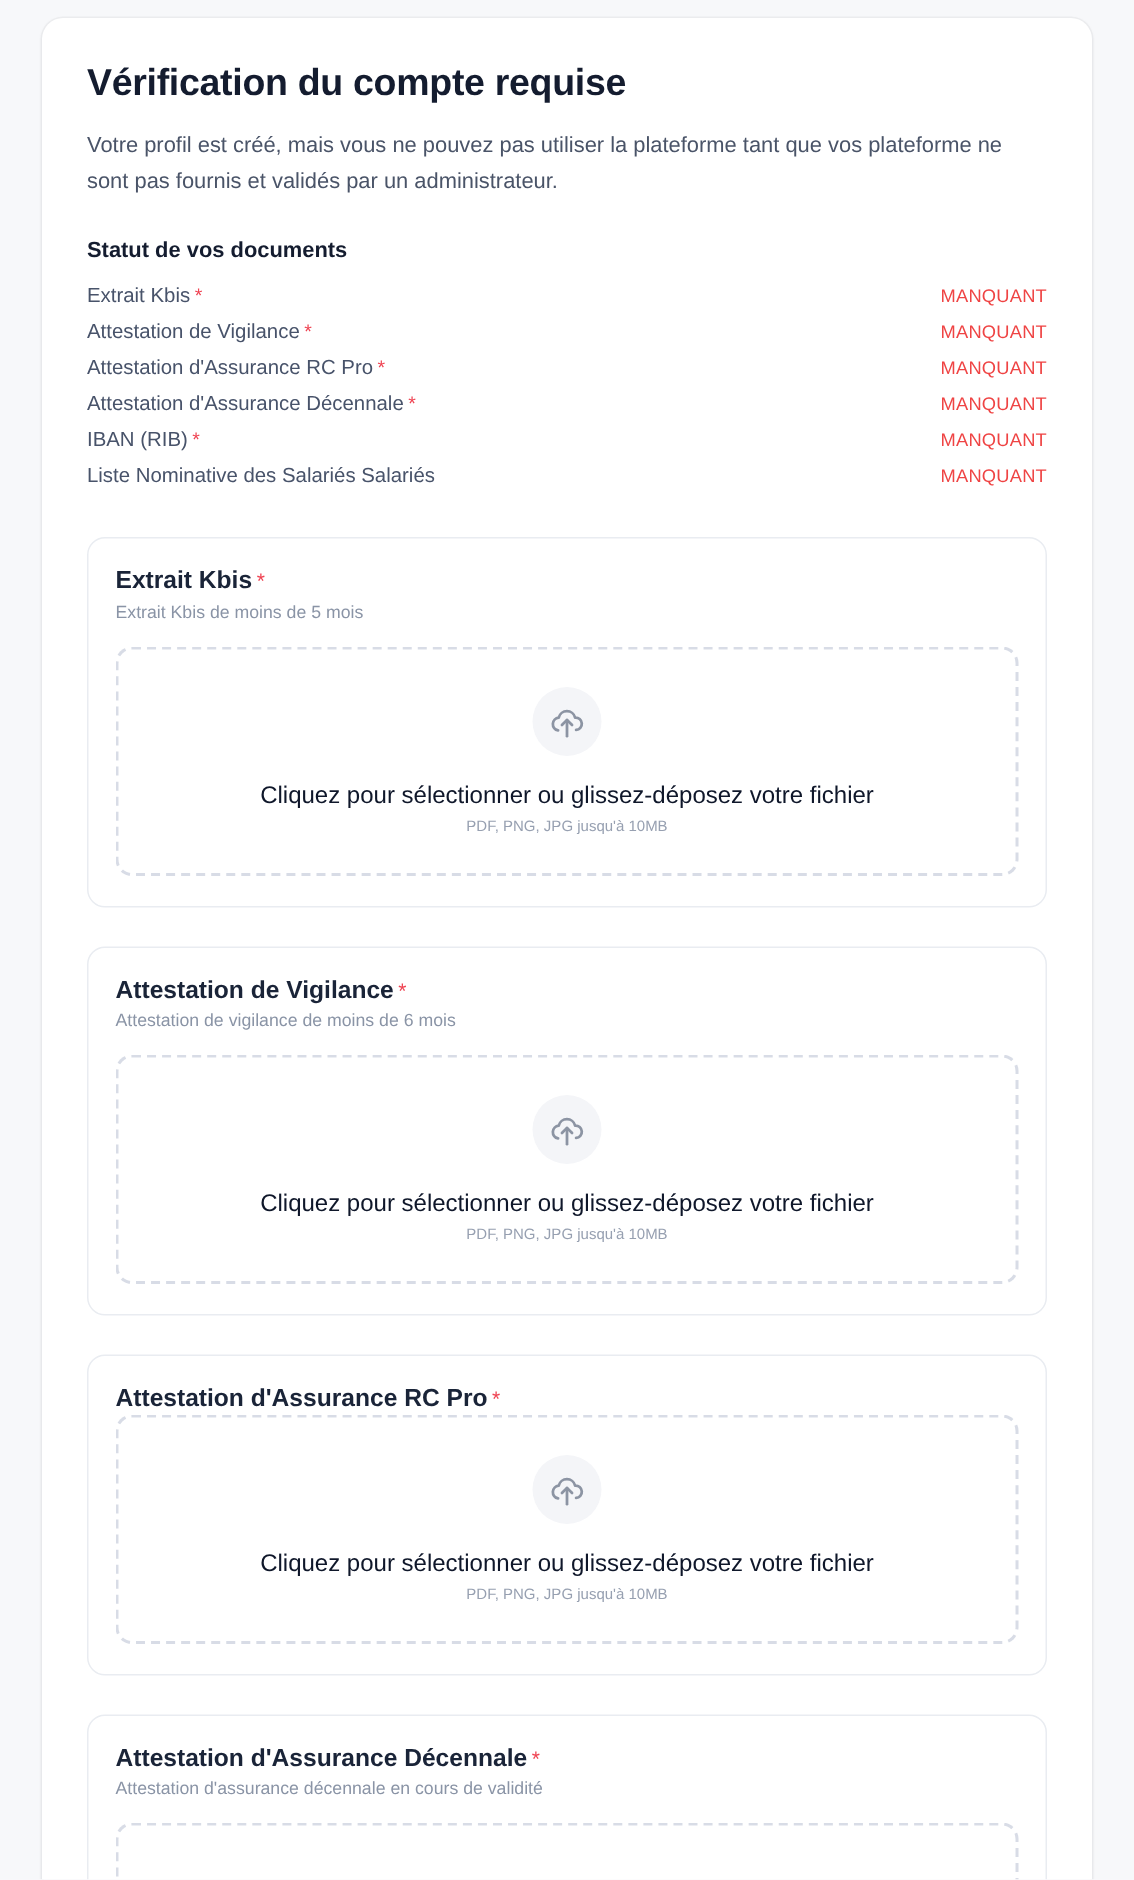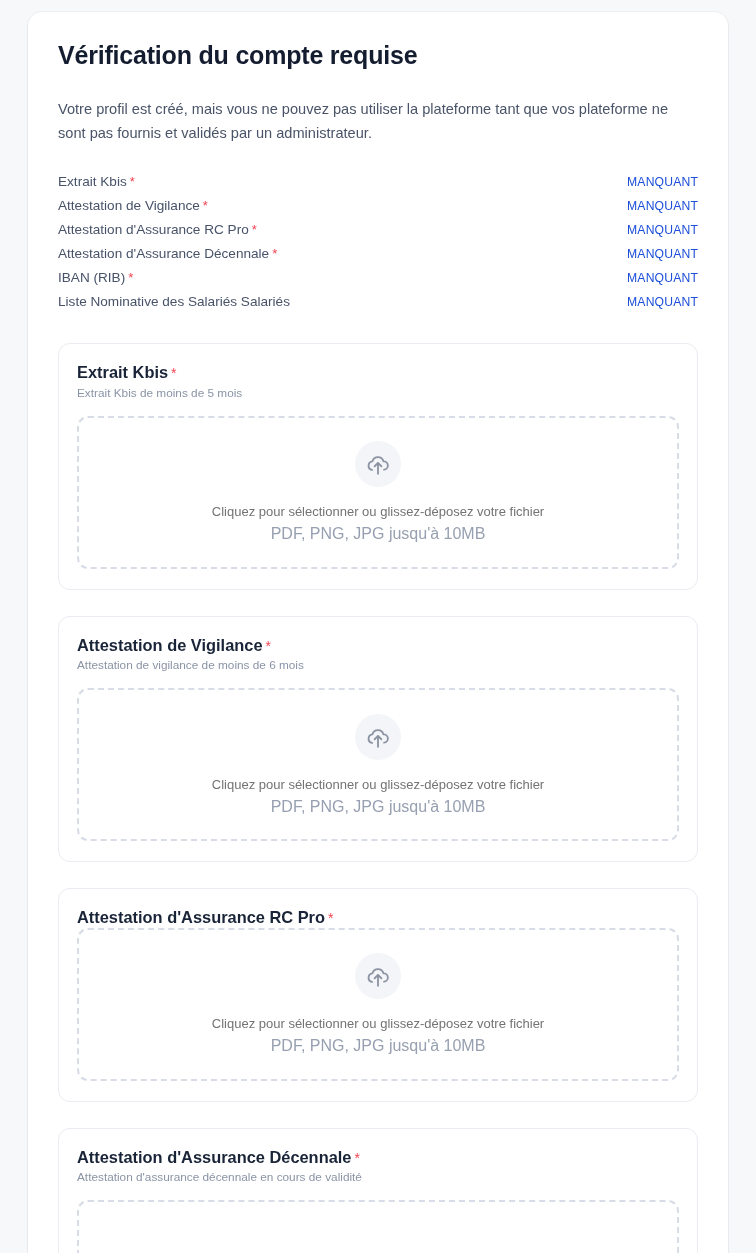--- a/index.html
+++ b/index.html
@@ -32,21 +32,21 @@
     box-shadow: 0 1px 3px rgba(16, 24, 40, 0.07), 0 0 0 1px rgba(16,24,40,0.035);
     padding: 28px 30px 40px 30px;
   }
 
   .page-title {
     font-size: 25px;
     font-weight: bold;
     color: #141c2f;
     letter-spacing: -0.2px;
     line-height: 1.2;
-    margin-bottom: 28px;
+    margin-bottom: 16px;
   }
 
   .intro {
     font-size: 14.6px;
     color: #4a5468;
     line-height: 1.62;
     max-width: 640px;
     margin-bottom: 26px;
   }
 
@@ -76,21 +76,21 @@
 
   .req-star {
     color: #ef4352;
     font-size: 13px;
     margin-left: 3px;
   }
 
   .status-badge {
     font-size: 12.2px;
     font-weight: 500;
-    color: #1d4ed8;
+    color: #ef4444;
     letter-spacing: 0.15px;
     white-space: nowrap;
   }
 
   
   .doc-card {
     border: 1px solid #e9ecf1;
     border-radius: 12px;
     padding: 18px 18px 20px 18px;
     margin-bottom: 26px;
@@ -135,41 +135,42 @@
     background: #f4f5f8;
     display: flex;
     align-items: center;
     justify-content: center;
     margin-bottom: 17px;
   }
 
   .upload-icon-wrap svg { display: block; }
 
   .dz-primary {
-    font-size: 13px;
-    color: #737373;
+    font-size: 16px;
+    color: #0f172a;
     line-height: 1.3;
   }
 
   .dz-secondary {
-    font-size: 16px;
+    font-size: 10px;
     color: #97a0b1;
     margin-top: 4px;
   }
 </style>
 </head>
 <body>
 
 <div class="page">
   <div class="panel">
 
     <h1 class="page-title">Vérification du compte requise</h1>
 
     <p class="intro">Votre profil est créé, mais vous ne pouvez pas utiliser la plateforme tant que vos plateforme ne sont pas fournis et validés par un administrateur.</p>
 
+    <h2 class="section-heading">Statut de vos documents</h2>
 
     <div class="status-list" id="status-list">
   <div class="status-row">
     <span class="status-label">
       <span>Extrait Kbis</span><span class="req-star">*</span>
     </span>
     <span class="status-badge">MANQUANT</span>
   </div>
 
   <div class="status-row">

